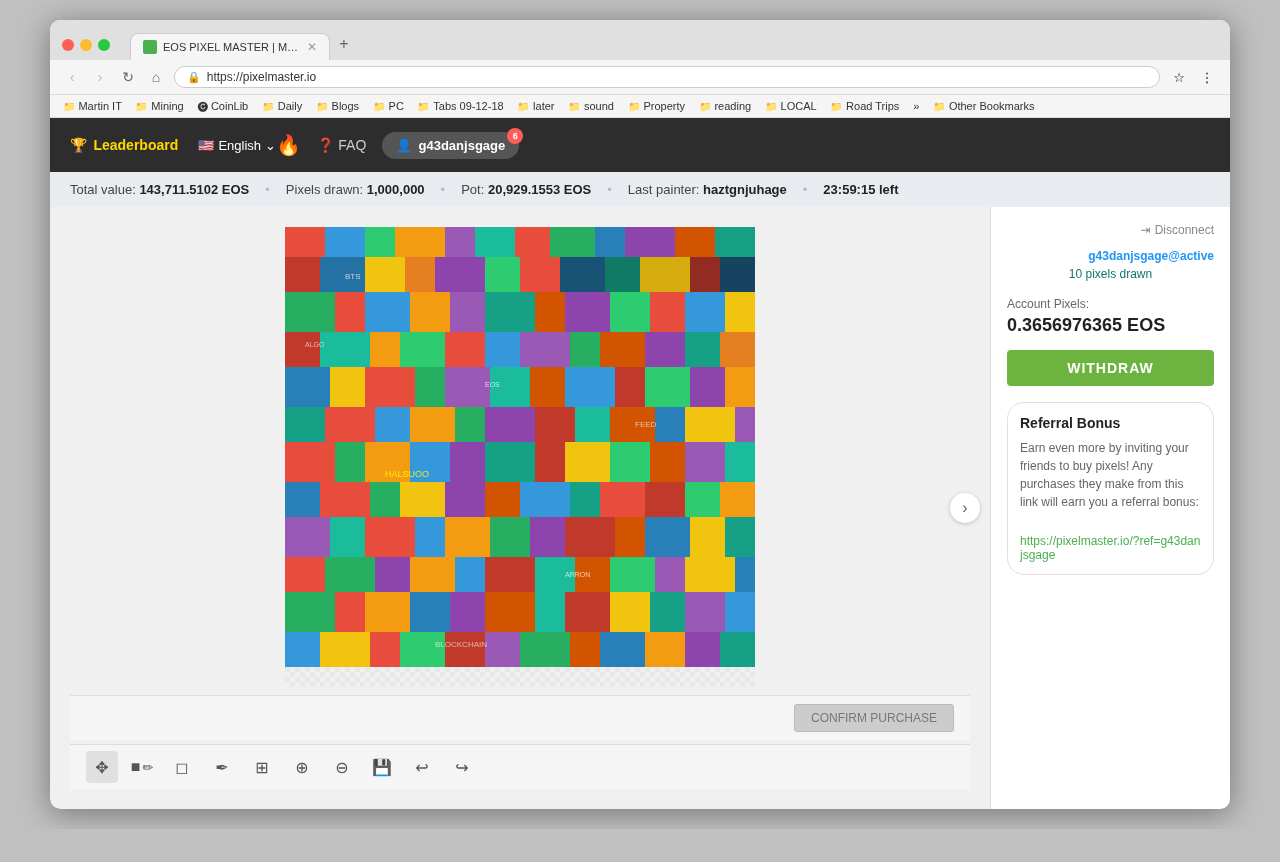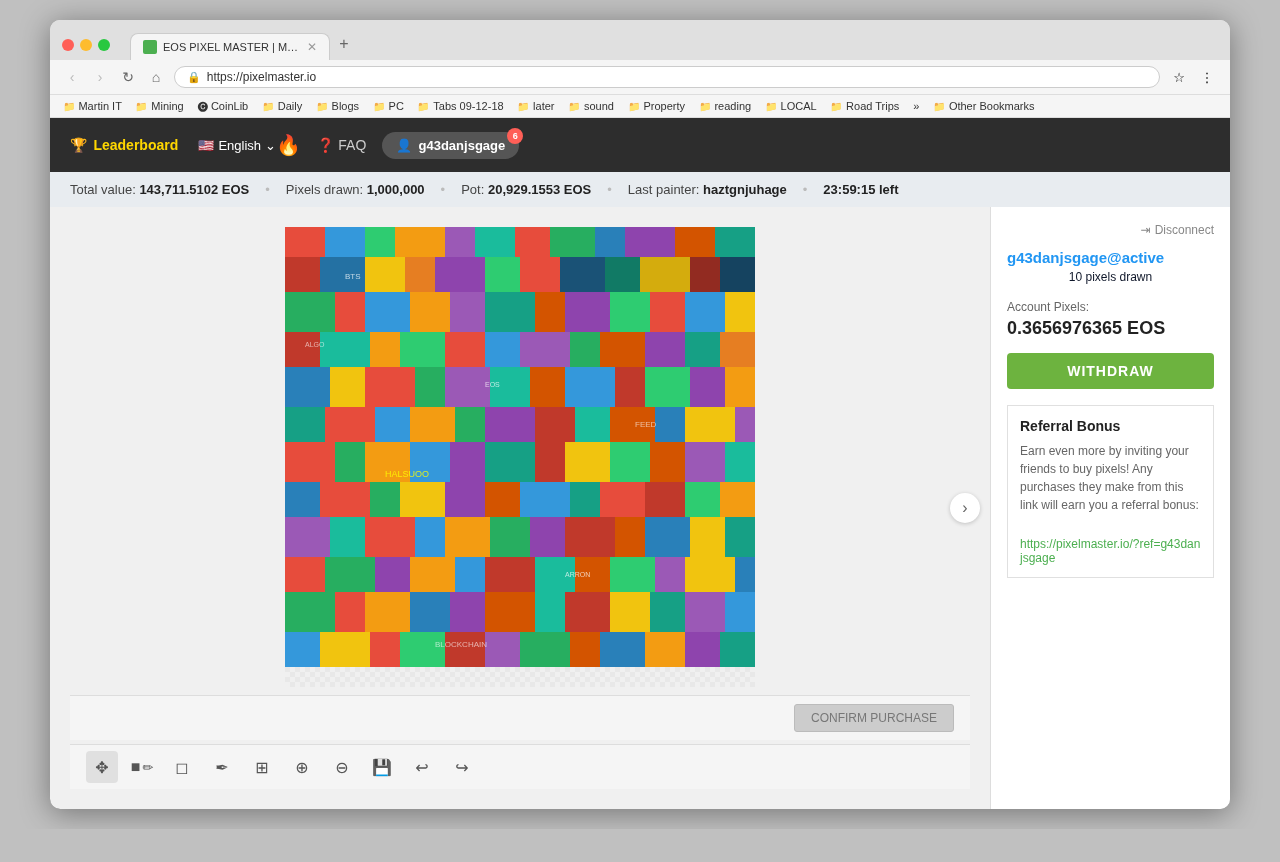--- a/index.html
+++ b/index.html
@@ -242,41 +242,41 @@
       border-left: 1px solid #ddd;
     }
     .disconnect-row {
       display: flex; justify-content: flex-end; margin-bottom: 12px;
     }
     .disconnect-btn {
       display: flex; align-items: center; gap: 4px;
       color: #888; font-size: 12px; cursor: pointer;
     }
     .user-name {
-      font-size: 15px; font-weight: 700; color: #2196F3;
-      text-align: left; margin-bottom: 4px;
+      font-size: 12px; font-weight: 700; color: #2196F3;
+      text-align: right; margin-bottom: 4px;
     }
     .pixels-drawn {
-      font-size: 12px; color: #0f172a; text-align: center; margin-bottom: 16px;
+      font-size: 12px; color: #0f766e; text-align: center; margin-bottom: 16px;
     }
     .balance-label {
       font-size: 12px; color: #666; margin-bottom: 4px;
     }
     .balance-value {
       font-size: 18px; font-weight: 700; color: #222; margin-bottom: 14px;
     }
     .withdraw-btn {
       width: 100%; background: #6db33f; color: white;
       border: none; padding: 10px; font-size: 14px; font-weight: 700;
       letter-spacing: 1px; cursor: pointer; border-radius: 4px;
       margin-bottom: 16px;
     }
     .referral-box {
       border: 1px solid #e0e0e0;
-      border-radius: 0;
+      border-radius: 17px;
       padding: 12px;
     }
     .referral-title {
       font-size: 14px; font-weight: 700; color: #222; margin-bottom: 8px;
     }
     .referral-desc {
       font-size: 12px; color: #666; line-height: 1.5; margin-bottom: 23px;
     }
     .referral-link {
       font-size: 12px; color: #4CAF50; word-break: break-all;

